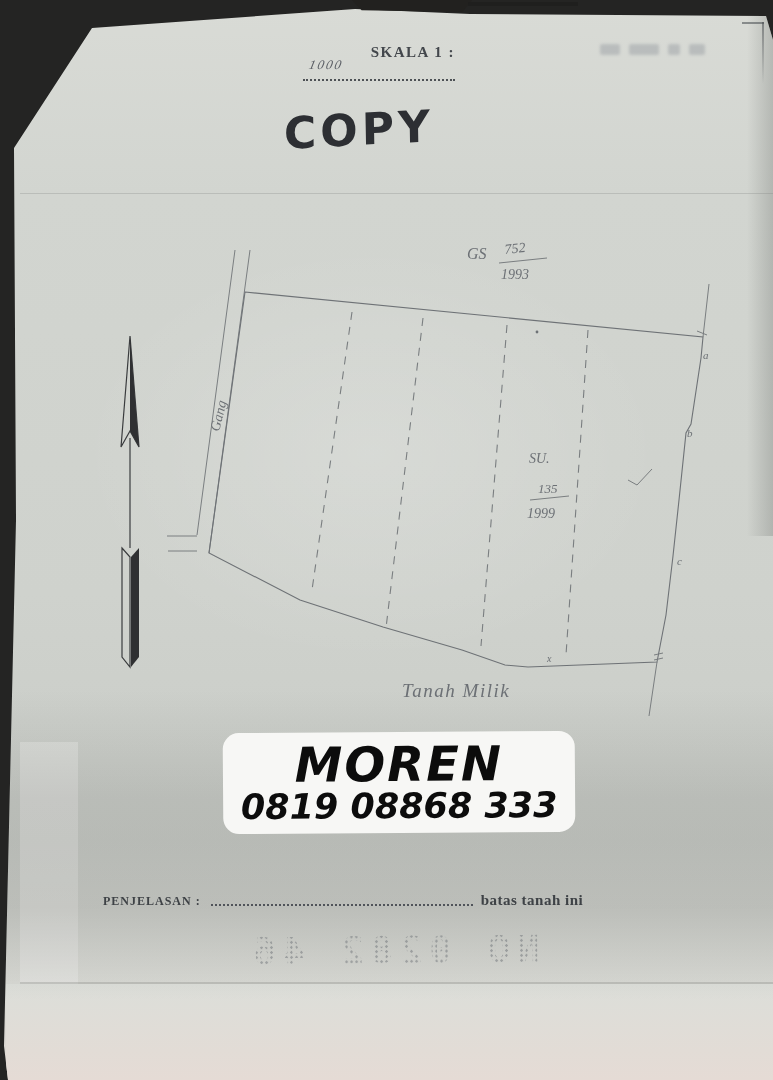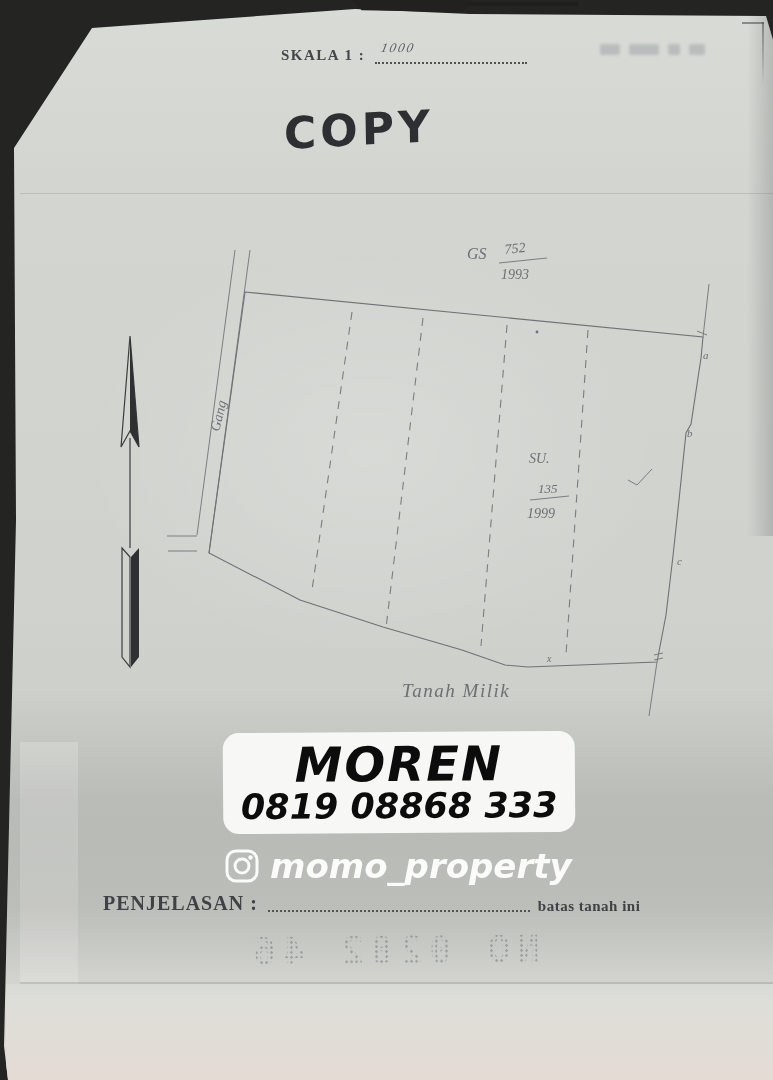--- a/index.html
+++ b/index.html
@@ -21,21 +21,21 @@
   .under-sheet{position:absolute;left:6px;top:984px;width:767px;height:96px;
     background:linear-gradient(180deg,#dcded9,#e2dcd6 70%,#e5dbd5);}
   .sheet-edge{position:absolute;left:20px;top:982px;width:753px;height:2px;background:rgba(140,143,138,.35);}
   .left-band{position:absolute;left:20px;top:742px;width:58px;height:244px;background:rgba(235,236,232,.45);}
   .crease{position:absolute;left:20px;top:193px;width:753px;height:1px;background:rgba(125,128,124,.28);}
   .top-notch{position:absolute;left:352px;top:0;width:120px;height:12px;background:#22211f;
     clip-path:polygon(0 0,100% 0,92% 100%,8% 85%);}
   .top-sliver{position:absolute;left:468px;top:2px;width:110px;height:4px;background:rgba(30,30,28,.7);}
 
   
-  .skala-row{position:absolute;left:281px;top:44px;display:flex;align-items:flex-end;}
+  .skala-row{position:absolute;left:293px;top:44px;display:flex;align-items:flex-end;flex-direction:column;}
   .skala-label{font-weight:bold;font-size:15px;letter-spacing:1.5px;color:#43474c;}
   .skala-fill{position:relative;margin-left:10px;width:152px;border-bottom:2px dotted #4d5155;height:18px;}
   .skala-value{position:absolute;left:6px;top:-4px;font-style:italic;font-size:13px;
     letter-spacing:2px;color:#5a5e64;transform:skewX(-12deg);}
 
   .ghost-marks{position:absolute;left:600px;top:44px;display:flex;gap:9px;filter:blur(1.6px);opacity:.4;}
   .ghost-marks i{display:block;height:11px;background:#8d939a;border-radius:2px;}
   .corner-bracket-h{position:absolute;left:742px;top:22px;width:22px;height:2px;background:rgba(70,74,78,.55);}
   .corner-bracket-v{position:absolute;left:762px;top:22px;width:2px;height:62px;
     background:linear-gradient(180deg,rgba(70,74,78,.55),transparent);}
@@ -58,21 +58,21 @@
     border-radius:16px;display:flex;flex-direction:column;align-items:center;justify-content:center;
     transform:rotate(-.4deg);font-family:"DejaVu Sans",sans-serif;color:#0c0c0c;}
   .moren-brand{font-weight:900;font-style:italic;font-size:48px;line-height:1;letter-spacing:2px;}
   .moren-phone{font-weight:900;font-style:italic;font-size:35px;line-height:1.05;letter-spacing:0px;}
   .momo-row{position:absolute;left:224px;top:840px;width:360px;height:52px;display:flex;
     align-items:center;gap:10px;font-family:"DejaVu Sans",sans-serif;}
   .momo-handle{font-weight:900;font-style:italic;font-size:34px;color:#fbfbfa;letter-spacing:0;}
 
   
   .penjelasan-row{position:absolute;left:103px;top:892px;display:flex;align-items:flex-end;color:#3e4246;}
-  .pj-label{font-weight:bold;font-size:20px;letter-spacing:1px;}
+  .pj-label{font-weight:bold;font-size:12px;letter-spacing:1px;}
   .pj-dots{width:262px;height:12px;border-bottom:2.5px dotted #50545a;margin:0 8px 3px 10px;}
   .pj-suffix{font-weight:bold;font-size:15px;letter-spacing:.5px;text-align:center;}
 
   .perforation{position:absolute;left:233px;top:924px;width:320px;height:52px;
     display:flex;align-items:center;justify-content:center;transform:scaleX(-1) rotate(.5deg);opacity:.55;}
   .perf-text{font-family:"DejaVu Sans Mono",monospace;font-weight:bold;font-size:37px;
     letter-spacing:7px;color:rgba(98,103,110,.5);}
   @supports ((-webkit-background-clip: text) or (background-clip: text)){
     .perf-text{color:transparent;
       background-image:radial-gradient(circle,rgba(92,97,104,.75) 1.1px,transparent 1.5px);
@@ -155,28 +155,20 @@
         <text class="hand" x="687" y="437" font-size="11">b</text>
         <text class="hand" x="677" y="565" font-size="11">c</text>
         <text class="hand" x="547" y="662" font-size="10">x</text>
       </g>
     </svg>
 
     <div class="moren-box">
       <div class="moren-brand">MOREN</div>
       <div class="moren-phone">0819 08868 333</div>
     </div>
-    <div class="momo-row">
-      <svg width="36" height="36" viewBox="0 0 36 36">
-        <rect x="3" y="3" width="30" height="30" rx="9" fill="none" stroke="#fbfbfa" stroke-width="3"></rect>
-        <circle cx="18" cy="18" r="7" fill="none" stroke="#fbfbfa" stroke-width="3"></circle>
-        <circle cx="26.5" cy="9.5" r="2.2" fill="#fbfbfa"></circle>
-      </svg>
-      <span class="momo-handle">momo_property</span>
-    </div>
 
     <div class="penjelasan-row">
       <span class="pj-label">PENJELASAN :</span>
       <span class="pj-dots"></span>
       <span class="pj-suffix">batas tanah ini</span>
     </div>
     <div class="perforation">
       <span class="perf-text">NO 0282 46</span>
     </div>
   </div>

